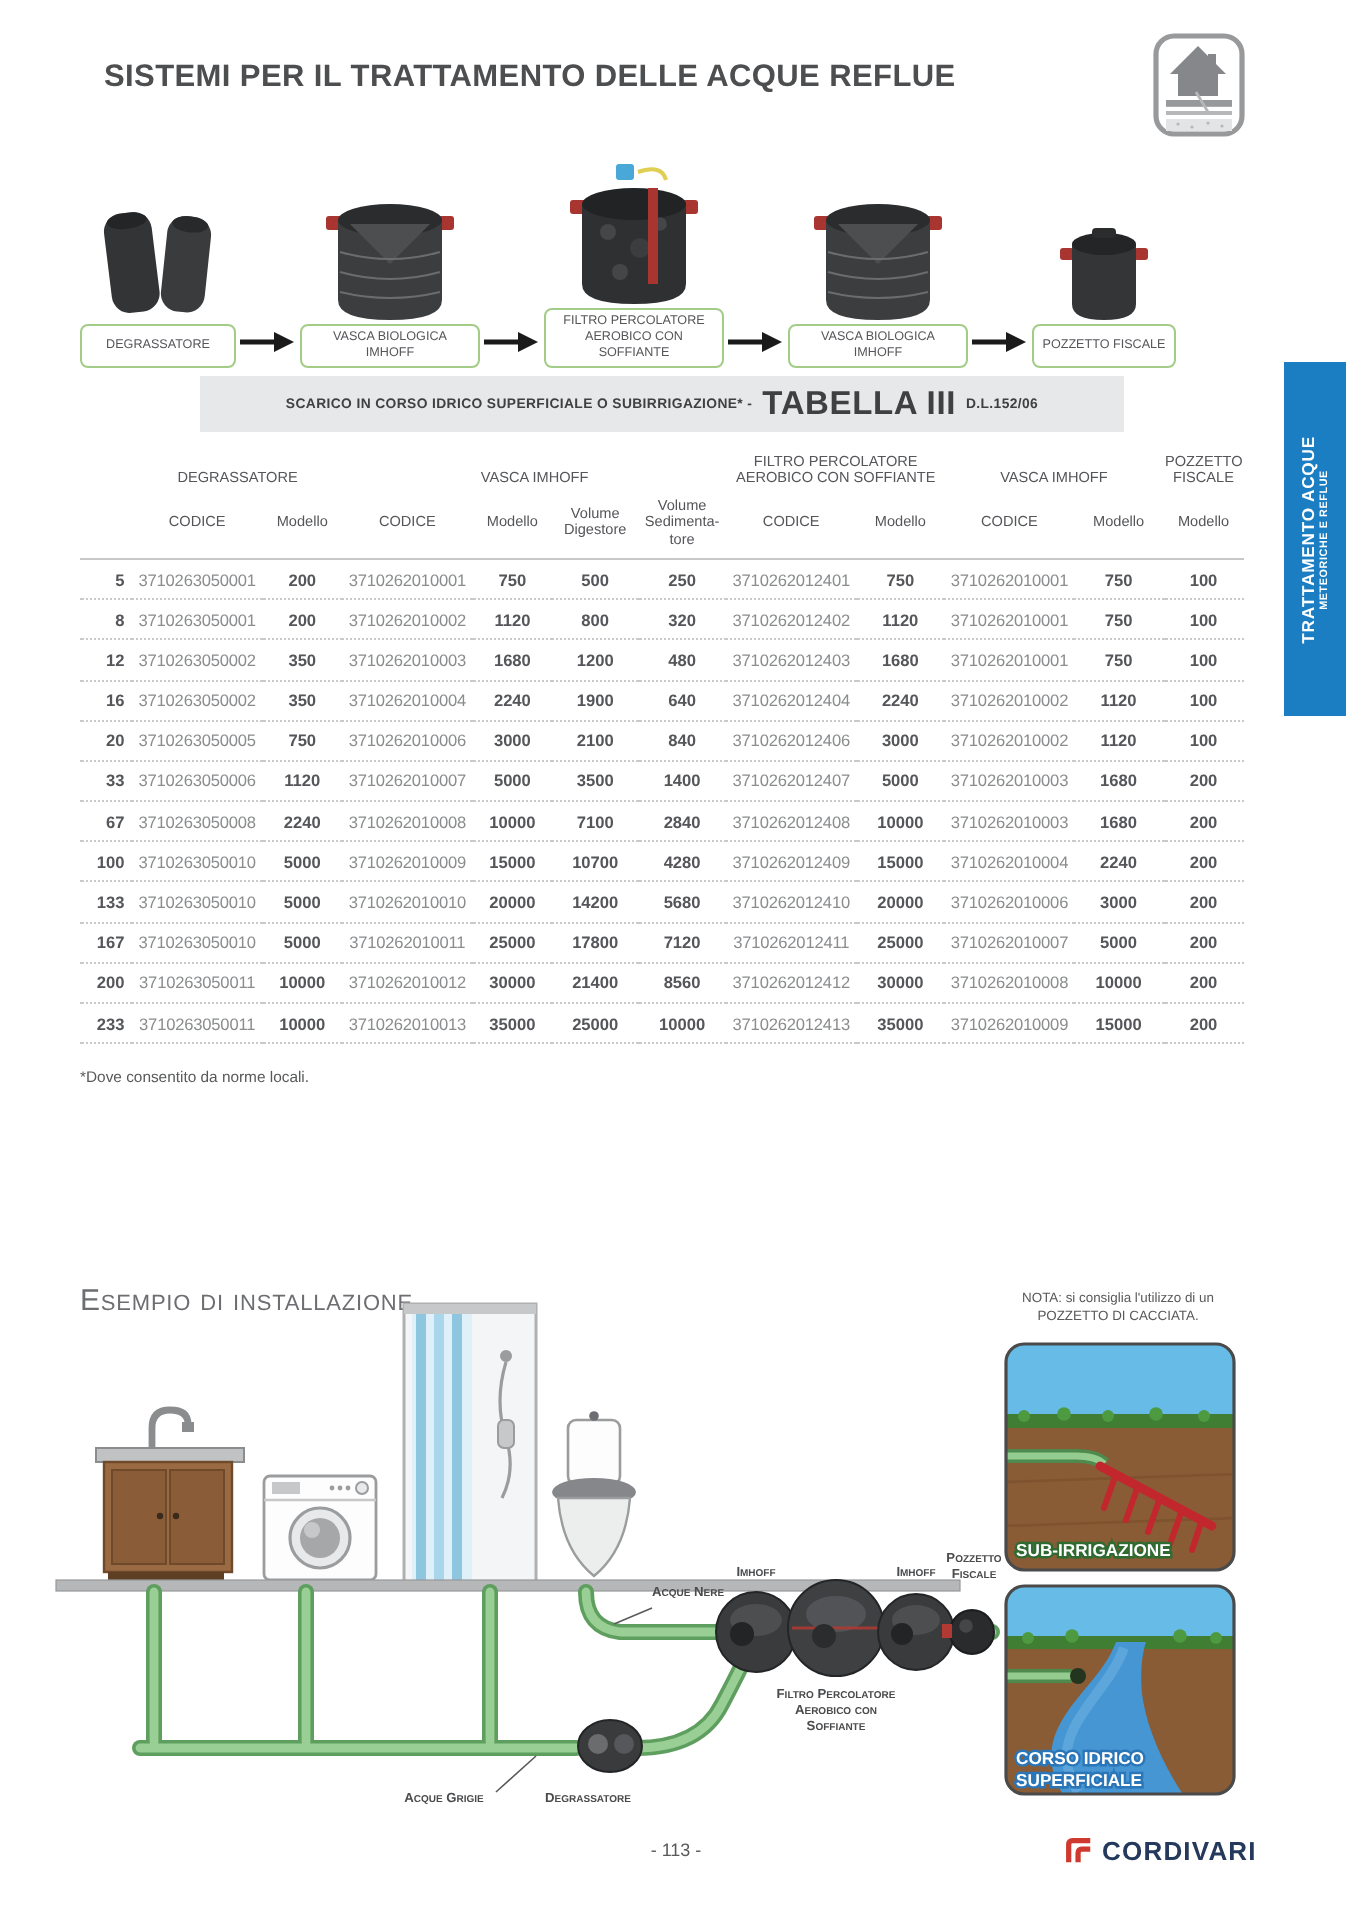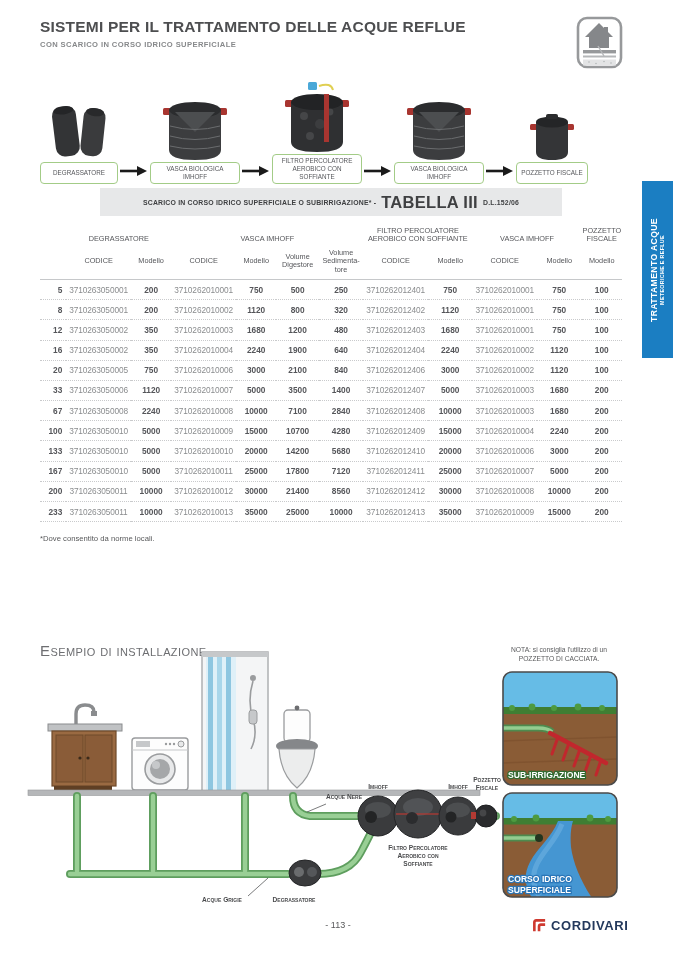--- a/index.html
+++ b/index.html
@@ -1,21 +1,21 @@
 <!DOCTYPE html>
 <html><head>
 <meta charset="utf-8">
 <style>
   html,body{margin:0;padding:0;background:#fff;}
   .page{position:relative;width:678px;height:959px;background:#fff;overflow:hidden;
         font-family:"Liberation Sans",sans-serif;color:#58595b;}
 
   
   .header{position:absolute;left:40px;top:18px;width:520px;}
-  .title{font-size:15.5px;font-weight:bold;color:#4d4e50;letter-spacing:.2px;margin:0;}
+  .title{font-size:15.5px;font-weight:bold;color:#4d4e50;letter-spacing:.2px;margin:12px;}
   .subtitle{font-size:7.6px;font-weight:bold;color:#87898b;letter-spacing:.4px;margin-top:4px;}
   .home-icon{position:absolute;left:576px;top:16px;}
 
   
   .flow{position:absolute;left:40px;top:84px;width:548px;display:flex;align-items:flex-end;}
   .flow-step{display:flex;flex-direction:column;align-items:center;width:96px;}
   .tank-wrap{height:70px;display:flex;align-items:flex-end;justify-content:center;}
   .flow-label{box-sizing:border-box;width:100%;min-height:22px;border:1.2px solid #a3cc87;border-radius:4px;
       background:#fff;font-size:6.3px;color:#55565a;display:flex;align-items:center;justify-content:center;
       text-align:center;padding:2px 3px;line-height:1.25;}
@@ -69,21 +69,20 @@
   .brand{position:absolute;left:532px;top:918px;display:flex;align-items:center;gap:4px;}
   .brand-text{font-size:13px;font-weight:bold;color:#24395c;letter-spacing:.6px;}
 </style>
 </head>
 <body>
 
 <div class="page">
 
   <div class="header">
     <div class="title">SISTEMI PER IL TRATTAMENTO DELLE ACQUE REFLUE</div>
-    <div class="subtitle">CON SCARICO IN CORSO IDRICO SUPERFICIALE</div>
   </div>
 
   <svg class="home-icon" width="47" height="53" viewBox="0 0 47 53">
     <rect x="2" y="2" width="43" height="49" rx="9" fill="#fff" stroke="#97999b" stroke-width="2.6"></rect>
     <rect x="28" y="11" width="4" height="8" fill="#85878a"></rect>
     <polygon points="23,7 9,21 37,21" fill="#85878a"></polygon>
     <rect x="13" y="21" width="20" height="11" fill="#85878a"></rect>
     <rect x="7" y="34" width="33" height="3.4" fill="#97999b"></rect>
     <rect x="7" y="39.5" width="33" height="2" fill="#b5b7b9"></rect>
     <rect x="7" y="43.5" width="33" height="6" fill="#e3e4e5"></rect>

